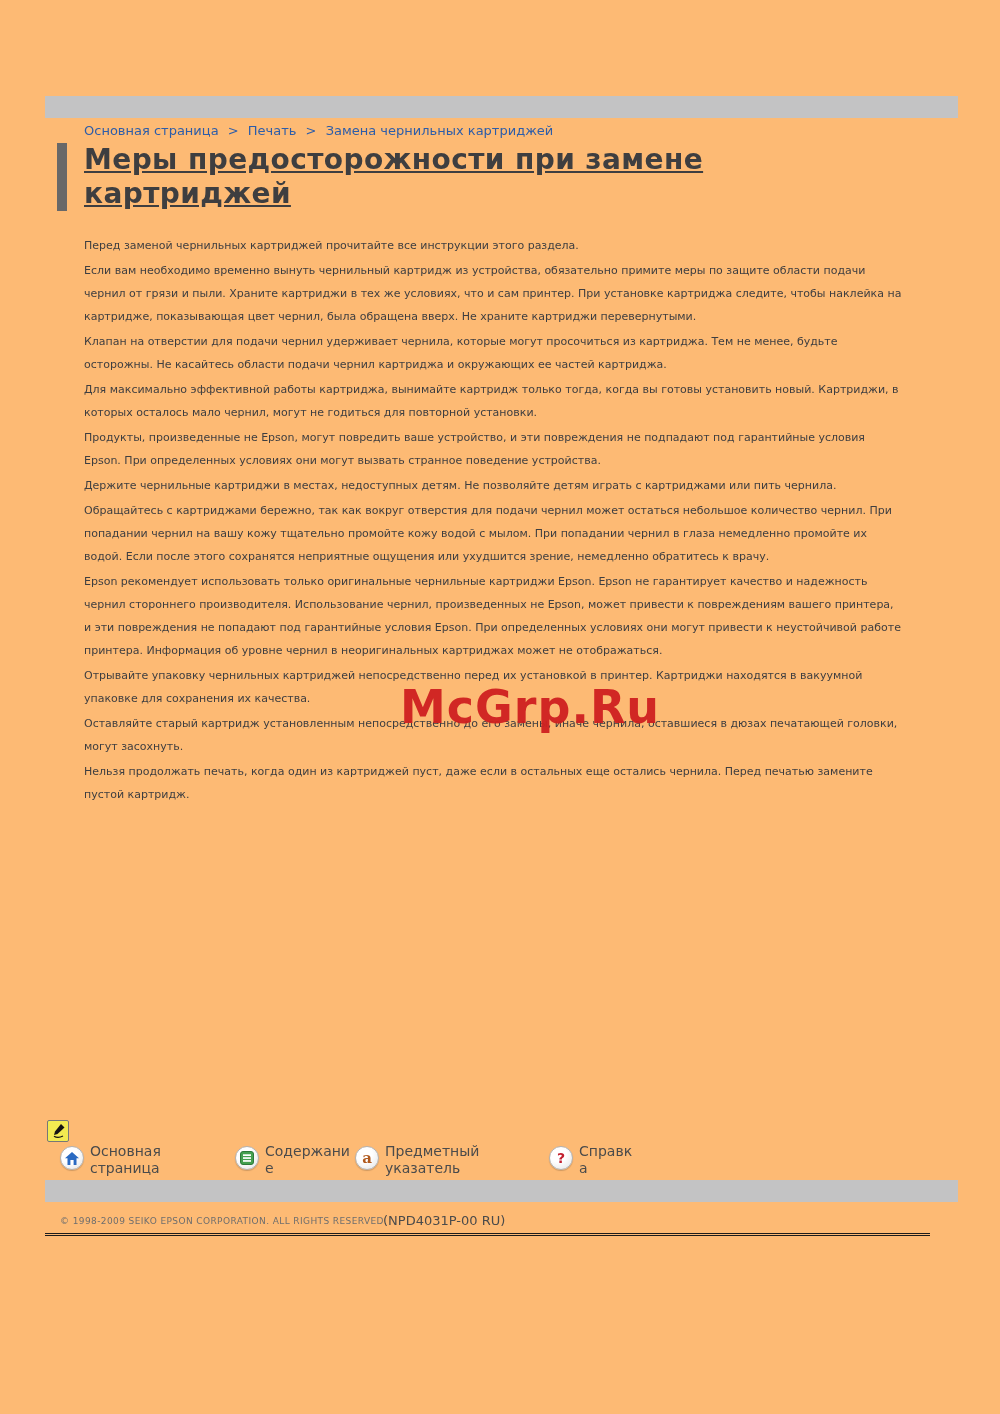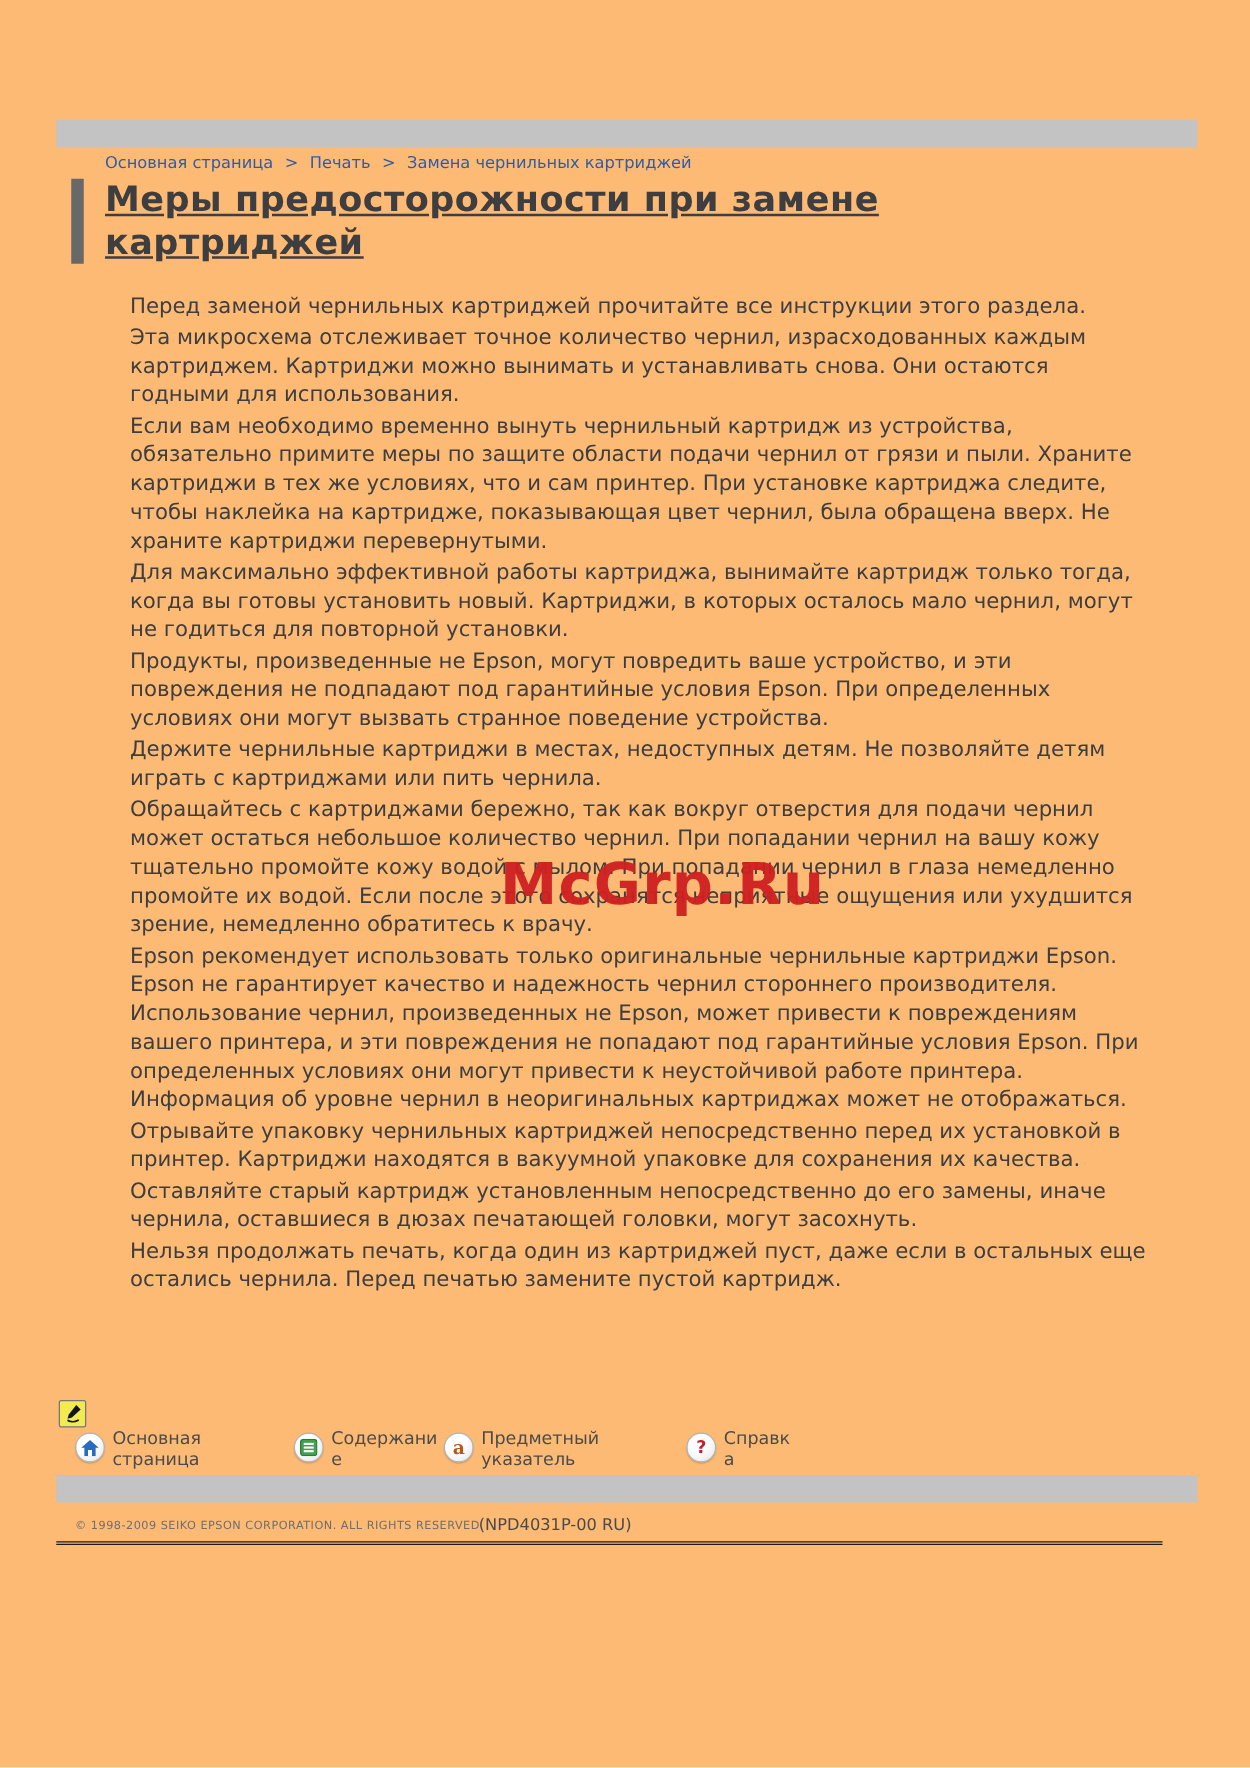--- a/index.html
+++ b/index.html
@@ -7,21 +7,21 @@
         font-family:"DejaVu Sans","Liberation Sans",sans-serif;}
   .content{position:absolute;left:45px;top:96px;width:913px;}
   .top-bar{height:22px;background:#c3c3c4;}
   .breadcrumb{margin:5px 0 0 39px;font-size:13px;color:#2d5da9;white-space:nowrap;}
   .breadcrumb a{color:#2d5da9;text-decoration:none;cursor:pointer;}
   .breadcrumb .sep{color:#2d5da9;margin:0 5px;}
   .title-row{display:flex;margin-top:5px;}
   .title-accent{width:10px;background:#686868;margin-left:12px;margin-right:17px;}
   h1{margin:0;font-size:28px;line-height:34px;font-weight:bold;color:#3e3e40;
      max-width:680px;letter-spacing:0.4px;text-decoration:underline;}
-  .body-text{margin:23px 0 0 59px;width:818px;font-size:17px;line-height:23px;color:#3e3e40;}
+  .body-text{margin:23px 0 0 39px;width:818px;font-size:11px;line-height:23px;color:#3e3e40;}
   .body-text p{margin:0 0 2px 0;}
   .watermark{position:absolute;left:400px;top:680px;font-size:46px;font-weight:bold;
      color:#cf2020;letter-spacing:1px;opacity:0.95;}
   .note-box{position:absolute;left:47px;top:1120px;width:20px;height:20px;background:#f2ea51;
      border:1px solid #777;border-radius:2px;display:flex;align-items:center;justify-content:center;}
   .footer-nav{position:absolute;left:0;top:1143px;width:1000px;height:40px;}
   .nav-item{position:absolute;display:flex;gap:6px;text-decoration:none;cursor:pointer;}
   .nav-circle{width:22px;height:22px;border-radius:50%;flex:0 0 22px;
      background:radial-gradient(circle at 35% 30%,#ffffff 40%,#e2e2e2);
      border:1px solid #b3b3b3;box-shadow:0 1px 1px rgba(0,0,0,0.18);
@@ -52,22 +52,22 @@
       <a>Замена чернильных картриджей</a>
     </nav>
 
     <div class="title-row">
       <div class="title-accent"></div>
       <h1>Меры предосторожности при замене картриджей</h1>
     </div>
 
     <div class="body-text">
       <p>Перед заменой чернильных картриджей прочитайте все инструкции этого раздела.</p>
-      <p>Эта микросхема отслеживает точное количество чернил, израсходованных каждым картриджем. Картриджи можно вынимать и устанавливать снова. Они остаются годными для использования.</p>
       <p>Если вам необходимо временно вынуть чернильный картридж из устройства, обязательно примите меры по защите области подачи чернил от грязи и пыли. Храните картриджи в тех же условиях, что и сам принтер. При установке картриджа следите, чтобы наклейка на картридже, показывающая цвет чернил, была обращена вверх. Не храните картриджи перевернутыми.</p>
+      <p>Клапан на отверстии для подачи чернил удерживает чернила, которые могут просочиться из картриджа. Тем не менее, будьте осторожны. Не касайтесь области подачи чернил картриджа и окружающих ее частей картриджа.</p>
       <p>Для максимально эффективной работы картриджа, вынимайте картридж только тогда, когда вы готовы установить новый. Картриджи, в которых осталось мало чернил, могут не годиться для повторной установки.</p>
       <p>Продукты, произведенные не Epson, могут повредить ваше устройство, и эти повреждения не подпадают под гарантийные условия Epson. При определенных условиях они могут вызвать странное поведение устройства.</p>
       <p>Держите чернильные картриджи в местах, недоступных детям. Не позволяйте детям играть с картриджами или пить чернила.</p>
       <p>Обращайтесь с картриджами бережно, так как вокруг отверстия для подачи чернил может остаться небольшое количество чернил. При попадании чернил на вашу кожу тщательно промойте кожу водой с мылом. При попадании чернил в глаза немедленно промойте их водой. Если после этого сохранятся неприятные ощущения или ухудшится зрение, немедленно обратитесь к врачу.</p>
       <p>Epson рекомендует использовать только оригинальные чернильные картриджи Epson. Epson не гарантирует качество и надежность чернил стороннего производителя. Использование чернил, произведенных не Epson, может привести к повреждениям вашего принтера, и эти повреждения не попадают под гарантийные условия Epson. При определенных условиях они могут привести к неустойчивой работе принтера. Информация об уровне чернил в неоригинальных картриджах может не отображаться.</p>
       <p>Отрывайте упаковку чернильных картриджей непосредственно перед их установкой в принтер. Картриджи находятся в вакуумной упаковке для сохранения их качества.</p>
       <p>Оставляйте старый картридж установленным непосредственно до его замены, иначе чернила, оставшиеся в дюзах печатающей головки, могут засохнуть.</p>
       <p>Нельзя продолжать печать, когда один из картриджей пуст, даже если в остальных еще остались чернила. Перед печатью замените пустой картридж.</p>
     </div>
   </div>

